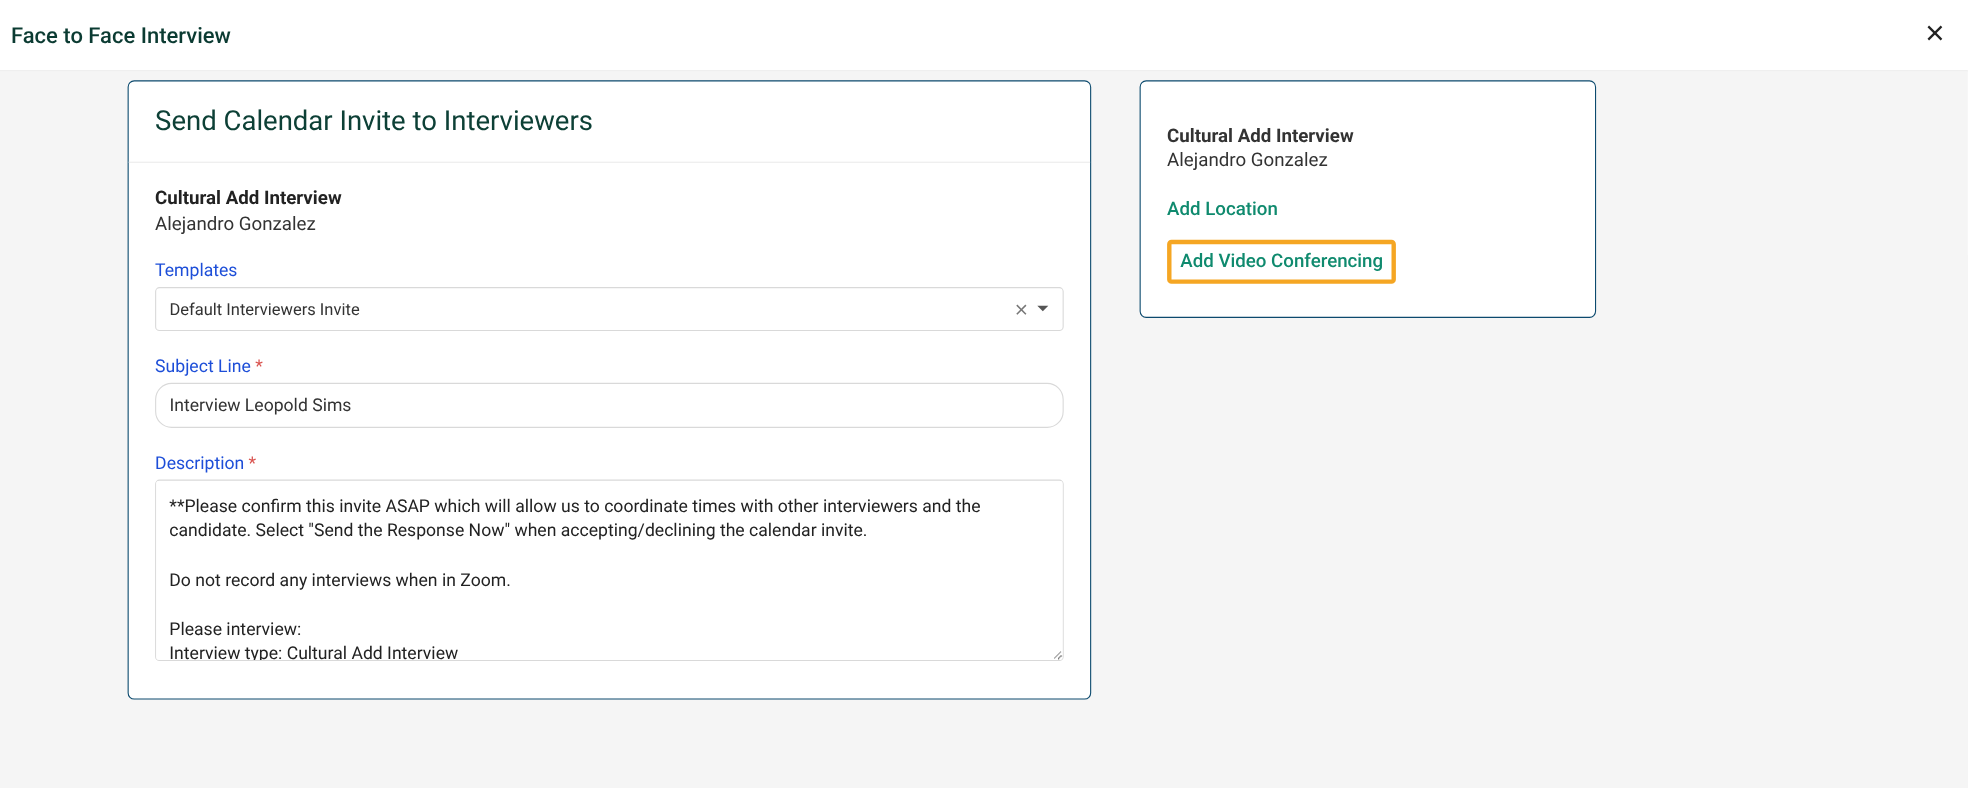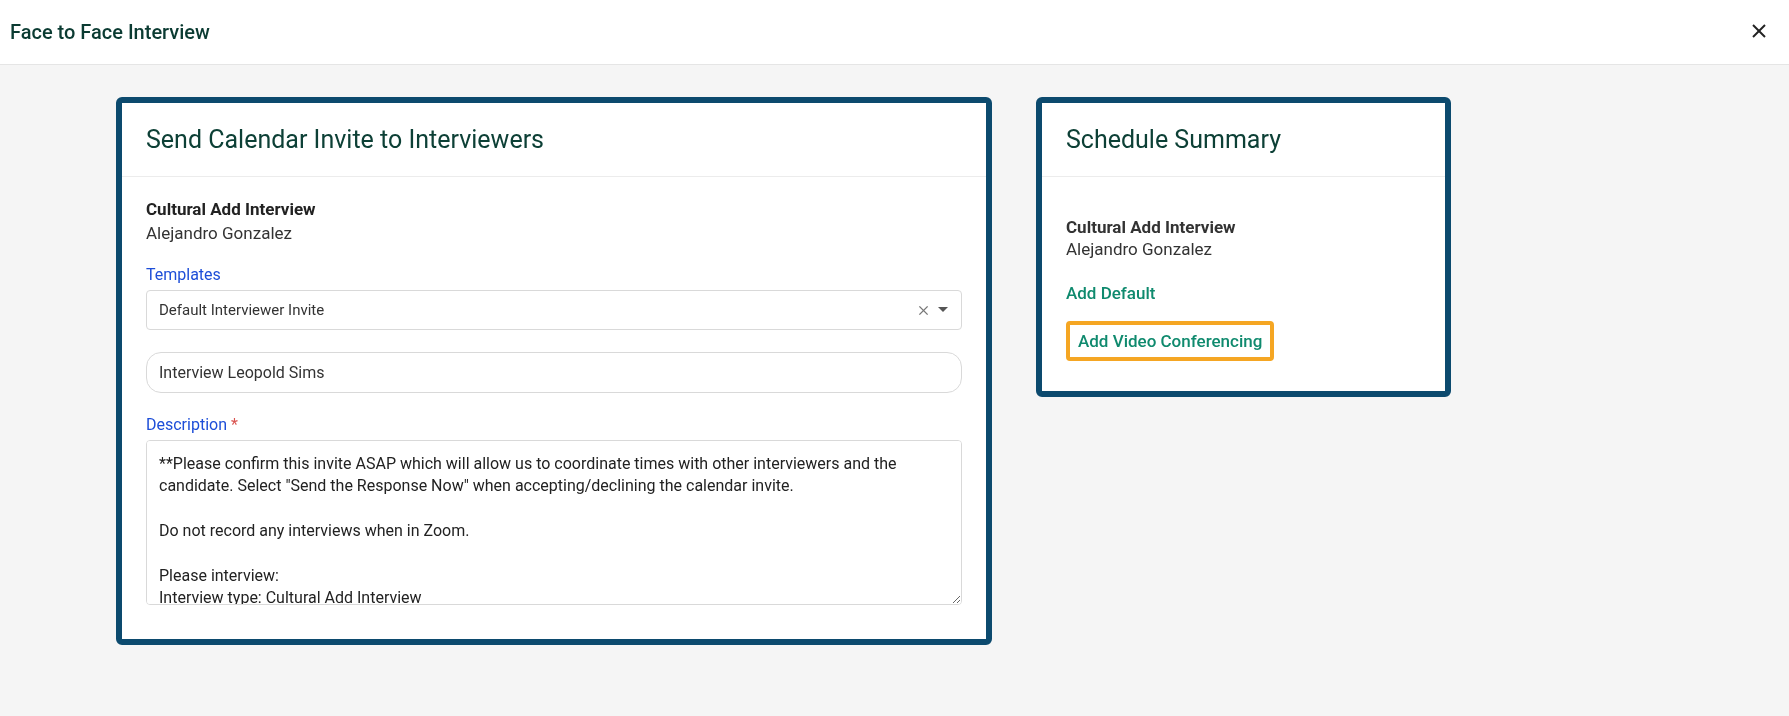--- a/index.html
+++ b/index.html
@@ -32,23 +32,22 @@
       padding: 8px 0 20px;
     }
     .layout {
       display: flex;
       gap: 44px;
       max-width: 1340px;
       margin-left: 116px;
     }
     .card {
       background: #fff;
-      border: 6px solid #0c4a6e;
+      border: 1px solid #0c4a6e;
       border-radius: 6px;
-      margin-top: 24px;
     }
     .card-left { width: 876px; }
     .card-right { width: 415px; align-self: flex-start; }
     .card-header {
       padding: 22px 24px 22px 24px;
       border-bottom: 1px solid #ececec;
     }
     .card-header h2 {
       color: #0d4036;
       font-size: 25px;
@@ -164,59 +163,57 @@
       <div class="card-header">
         <h2>Send Calendar Invite to Interviewers</h2>
       </div>
       <div class="card-body">
 
         <div class="section-title">Cultural Add Interview</div>
         <div class="section-sub">Alejandro Gonzalez</div>
 
         <label class="field-label">Templates</label>
         <div class="select-wrap">
-          <span class="text">Default Interviewer Invite</span>
+          <span class="text">Default Interviewers Invite</span>
           <span class="select-icons">
             <svg width="11" height="11" viewBox="0 0 16 16" fill="none" stroke="#777" stroke-width="2">
               <line x1="2" y1="2" x2="14" y2="14"></line>
                 <line x1="14" y1="2" x2="2" y2="14"></line>
             </svg>
             <svg width="12" height="8" viewBox="0 0 12 8" fill="#555">
               <path d="M1 1 L6 6 L11 1 Z"></path>
             </svg>
           </span>
         </div>
 
+        <label class="field-label required">Subject Line</label>
         <input class="text-input" type="text" value="Interview Leopold Sims" style="">
 
         <label class="field-label required">Description</label>
         <textarea class="textarea" style="">**Please confirm this invite ASAP which will allow us to coordinate times with other interviewers and the candidate. Select "Send the Response Now" when accepting/declining the calendar invite.
 
 Do not record any interviews when in Zoom.
 
 Please interview:
 Interview type: Cultural Add Interview</textarea>
 
       </div>
     </div>
 
     <div class="card card-right">
-      <div class="card-header">
-        <h2>Schedule Summary</h2>
-      </div>
       <div class="card-body">
 
 
         <div class="interview-block">
           <div class="int-title">Cultural Add Interview</div>
           <div class="int-sub">Alejandro Gonzalez</div>
         </div>
 
         <div class="link-block">
-          <span class="link">Add Default</span>
+          <span class="link">Add Location</span>
         </div>
 
         <div class="highlight">
           <span class="link">Add Video Conferencing</span>
         </div>
 
       </div>
     </div>
 
   </div>

